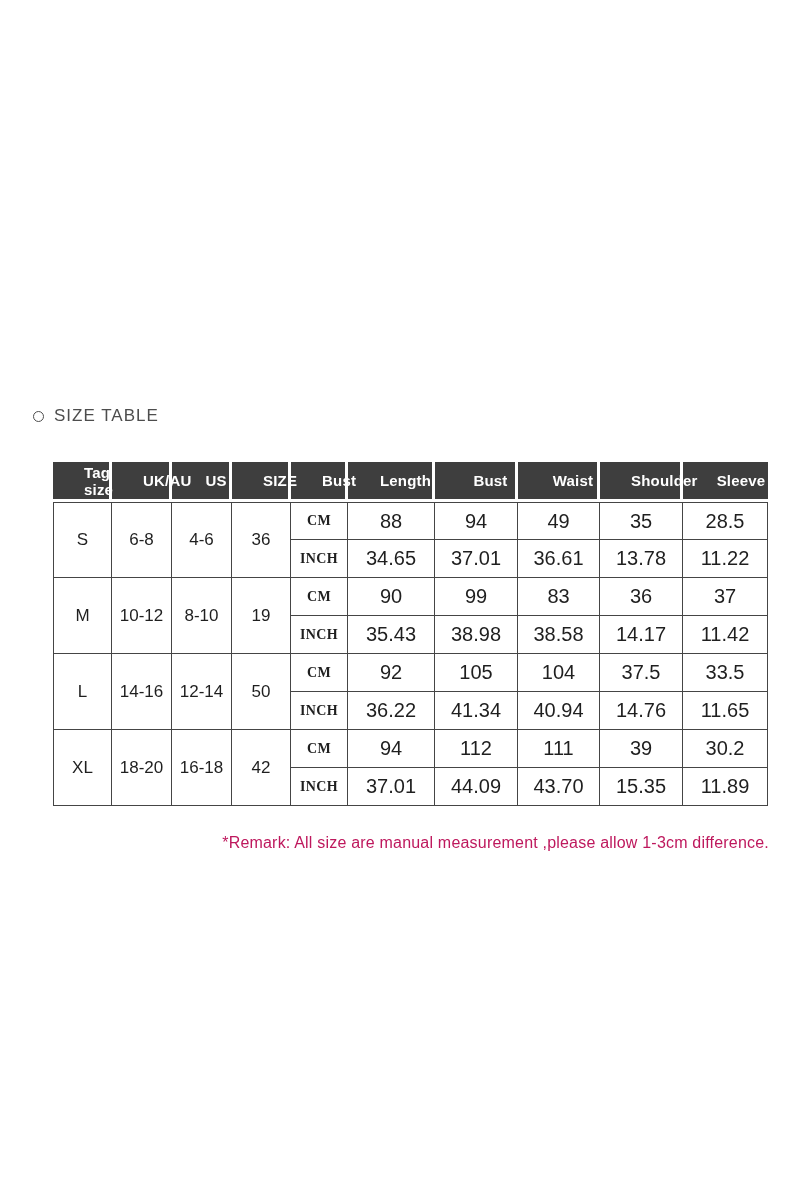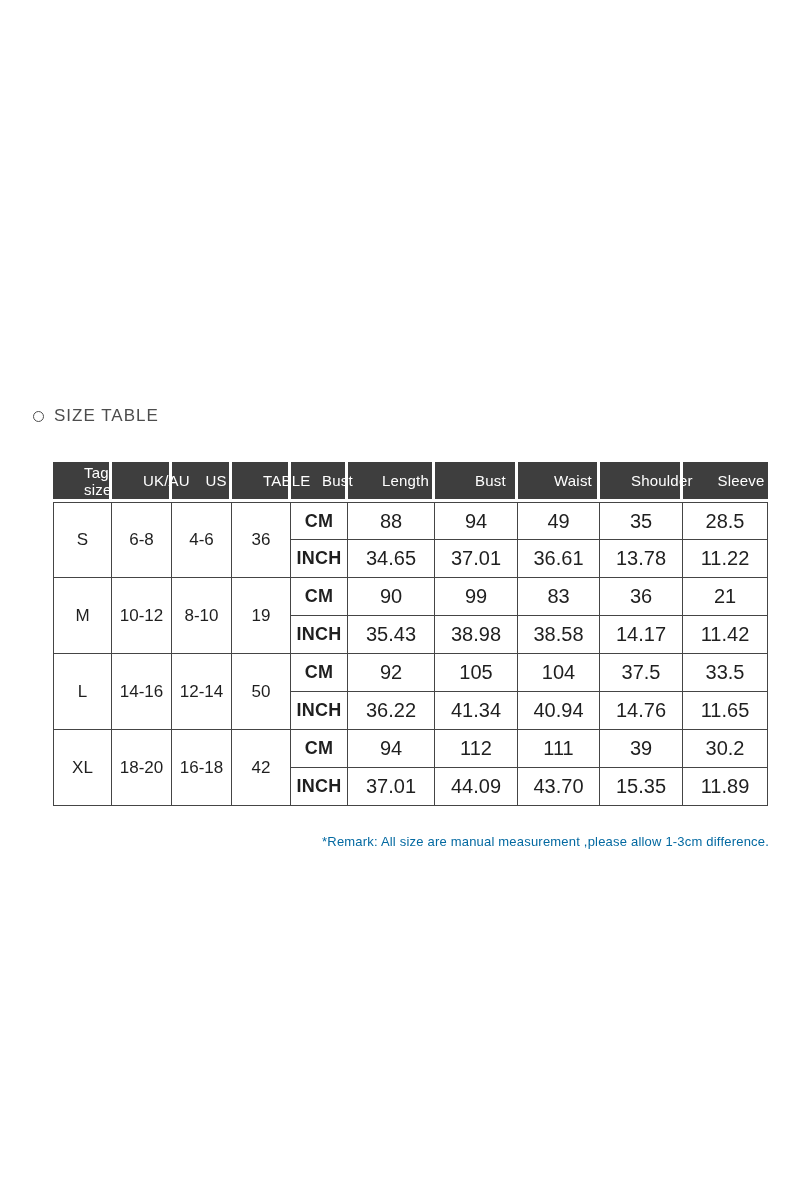--- a/index.html
+++ b/index.html
@@ -44,21 +44,21 @@
   }
   table.size-table {
     border-collapse: separate;
     border-spacing: 0;
     table-layout: fixed;
     width: 715px;
   }
   table.size-table th {
     background: #3e3e3e;
     color: #ffffff;
-    font-weight: 400;
+    font-weight: 700;
     font-size: 15px;
     height: 40px;
     text-align: center;
     vertical-align: middle;
     border-right: 3px solid #ffffff;
     border-bottom: 3px solid #ffffff;
     letter-spacing: 0.2px;
     padding-left: 31px;
   }
   table.size-table th:last-child { border-right: none; }
@@ -69,31 +69,31 @@
     text-align: center;
     vertical-align: middle;
     height: 38px;
     color: #1f1f1f;
     background: #ffffff;
   }
   table.size-table tbody tr:first-child td { border-top: 1px solid #454545; }
   table.size-table td.tag-cell { border-left: 1px solid #454545; }
 
   td.big  { font-size: 17px; }
-  td.unit { font-size: 18px; font-weight: 600; letter-spacing: 0.3px; }
+  td.unit { font-size: 14px; font-weight: 600; letter-spacing: 0.3px; font-family: Liberation Serif, serif; }
   td.val  { font-size: 20px; }
 
   .remark {
     position: absolute;
     left: 0;
     right: 31px;
     top: 834px;
     text-align: right;
-    font-size: 13px;
-    color: #0369a1;
+    font-size: 16px;
+    color: #be185d;
     letter-spacing: 0.2px;
   }
 </style>
 </head>
 <body>
 
 <div class="canvas">
 
   <div class="title-row">
     <span class="circle-bullet"></span>
@@ -112,21 +112,21 @@
         <col style="width:83px">
           <col style="width:82px">
           <col style="width:83px">
         <col style="width:85px">
       </colgroup>
       <thead>
         <tr id="header-row">
             <th>Tag size</th>
             <th>UK/AU</th>
             <th>US</th>
-            <th>TABLE</th>
+            <th>SIZE</th>
             <th>Bust</th>
             <th>Length</th>
             <th>Bust</th>
             <th>Waist</th>
             <th>Shoulder</th>
             <th>Sleeve</th>
           </tr>
       </thead>
       <tbody id="table-body">
           <tr>
@@ -152,21 +152,21 @@
           <tr>
             <td class="big tag-cell" rowspan="2">M</td>
             <td class="big" rowspan="2">10-12</td>
             <td class="big" rowspan="2">8-10</td>
             <td class="big" rowspan="2">19</td>
             <td class="unit">CM</td>
             <td class="val">90</td>
             <td class="val">99</td>
             <td class="val">83</td>
             <td class="val">36</td>
-            <td class="val">21</td>
+            <td class="val">37</td>
           </tr>
           <tr>
             <td class="unit">INCH</td>
             <td class="val">35.43</td>
             <td class="val">38.98</td>
             <td class="val">38.58</td>
             <td class="val">14.17</td>
             <td class="val">11.42</td>
           </tr>
           <tr>

